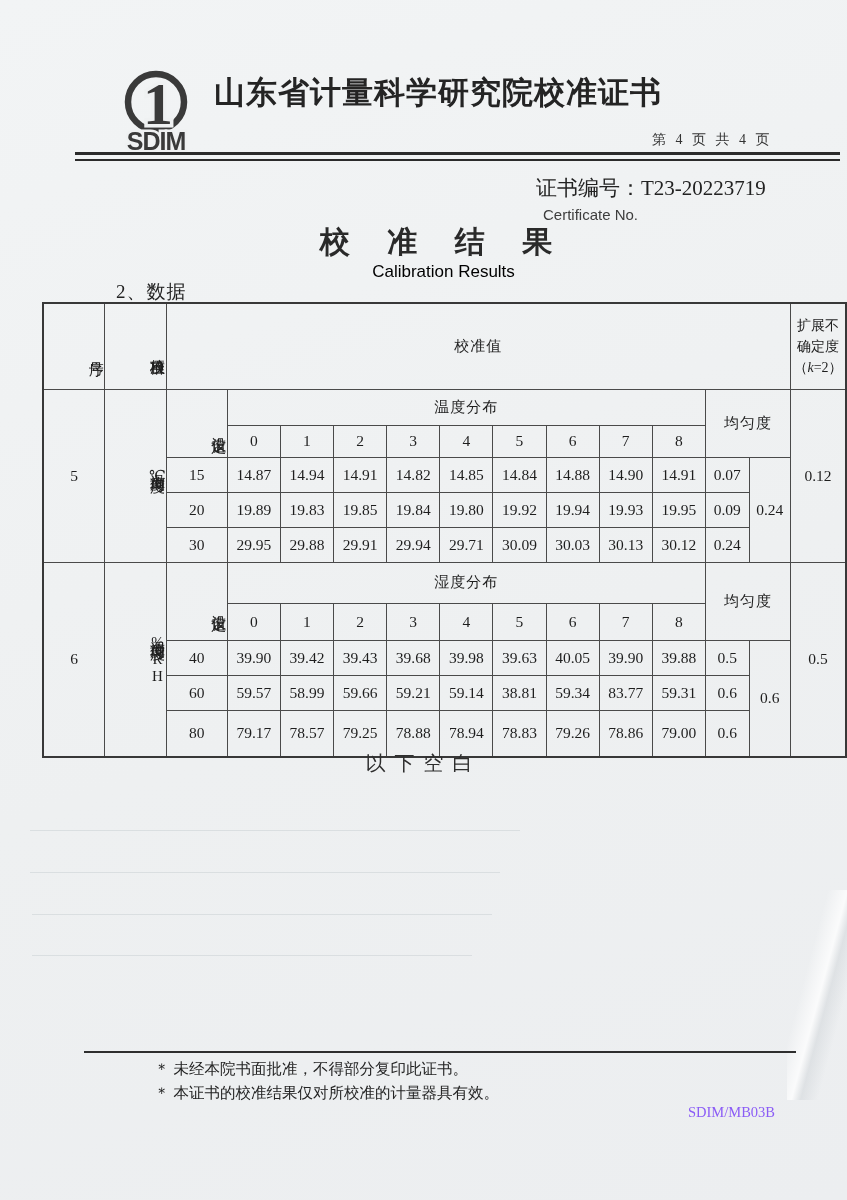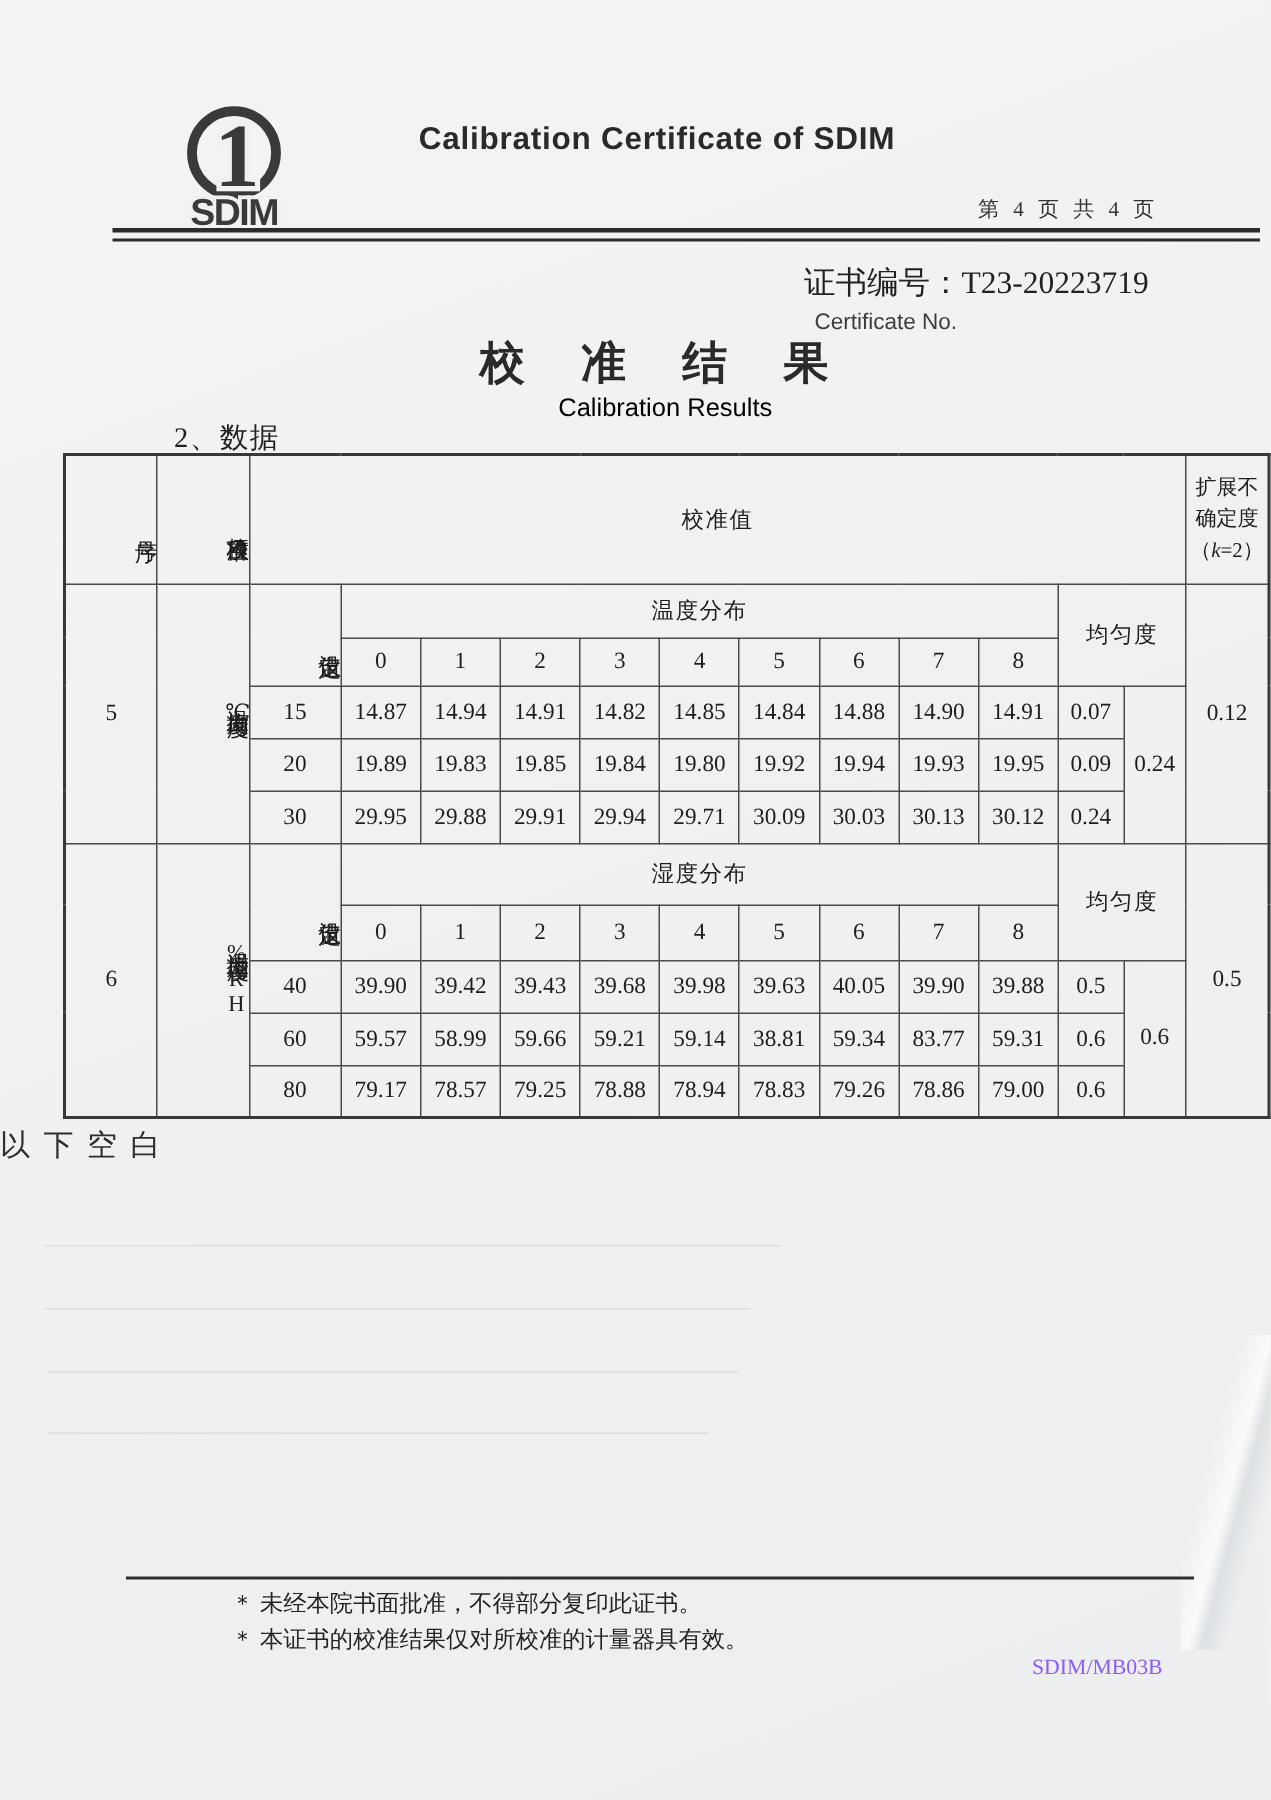--- a/index.html
+++ b/index.html
@@ -31,21 +31,21 @@
   table.cal{position:absolute;left:42px;top:302px;border-collapse:collapse;table-layout:fixed;
     font-size:15.5px;color:#1e1e1e;background:transparent;}
   table.cal td{border:1.5px solid #4a4a4a;text-align:center;vertical-align:middle;padding:0;overflow:hidden;}
   table.cal{border:2px solid #383838;}
   .vtext{writing-mode:vertical-rl;text-orientation:upright;display:inline-block;line-height:1.15;letter-spacing:3px;}
   .num{font-size:15.5px;}
   .hdr{font-size:15px;letter-spacing:1px;margin-left:43px;}
   .unc-cell{font-size:14px;line-height:1.5;padding:2px;}
   .kital{font-style:italic;}
 
-  .blank-note{left:0;right:0;top:750px;text-align:left;font-size:20px;letter-spacing:9px;color:#2e2e2e;}
+  .blank-note{left:0;right:0;top:750px;text-align:center;font-size:20px;letter-spacing:9px;color:#2e2e2e;}
 
   
   .ghost{background:rgba(170,178,184,0.28);height:1px;}
   .crease{right:0;top:890px;width:60px;height:210px;
     background:linear-gradient(105deg,rgba(255,255,255,0) 35%,rgba(255,255,255,0.75) 52%,rgba(205,210,214,0.45) 60%,rgba(255,255,255,0) 75%);}
 
   
   .foot-rule{left:84px;top:1051px;width:712px;height:2px;background:#2e2e2e;}
   .foot-note{left:117px;font-size:15.5px;color:#242424;white-space:nowrap;margin-left:37px;}
   .form-no{left:688px;top:1104px;font-size:14.5px;color:#8b5cf6;white-space:nowrap;text-align:right;}
@@ -55,21 +55,21 @@
 
 <div class="abs logo-wrap">
   <svg width="96" height="96" viewBox="0 0 96 96">
     <circle cx="48" cy="42" r="28" fill="none" stroke="#3a3a3a" stroke-width="6.5"></circle>
     <text x="50" y="64" font-size="60" font-weight="bold" text-anchor="middle" font-family="Liberation Serif, DejaVu Serif, serif" stroke="#eff1f2" stroke-width="7" paint-order="stroke" fill="#3a3a3a">1</text>
     <text x="48" y="90" font-size="25" font-weight="bold" text-anchor="middle" font-family="Liberation Sans, DejaVu Sans, sans-serif" letter-spacing="-1" stroke="#eff1f2" stroke-width="5" paint-order="stroke" fill="#3a3a3a">SDIM</text>
   </svg>
 </div>
 
 <div class="abs head-titles">
-  <div class="title-en">Calibration Certificate of SDIM</div>
+  <div class="title-zh">山东省计量科学研究院校准证书</div>
 </div>
 <div class="abs page-info">第 4 页 共 4 页</div>
 <div class="abs double-rule"></div>
 
 <div class="abs cert-no">证书编号：T23-20223719</div>
 <div class="abs cert-no-en">Certificate No.</div>
 
 <div class="abs result-title">校 准 结 果</div>
 <div class="abs result-title-en">Calibration Results</div>
 <div class="abs data-label">2、数据</div>
@@ -203,21 +203,21 @@
     <td class="num">58.99</td>
     <td class="num">59.66</td>
     <td class="num">59.21</td>
     <td class="num">59.14</td>
     <td class="num">38.81</td>
     <td class="num">59.34</td>
     <td class="num">83.77</td>
     <td class="num">59.31</td>
     <td class="num">0.6</td>
   </tr>
-  <tr style="height:35px">
+  <tr style="height:47px">
     <td class="num">80</td>
     <td class="num">79.17</td>
     <td class="num">78.57</td>
     <td class="num">79.25</td>
     <td class="num">78.88</td>
     <td class="num">78.94</td>
     <td class="num">78.83</td>
     <td class="num">79.26</td>
     <td class="num">78.86</td>
     <td class="num">79.00</td>

